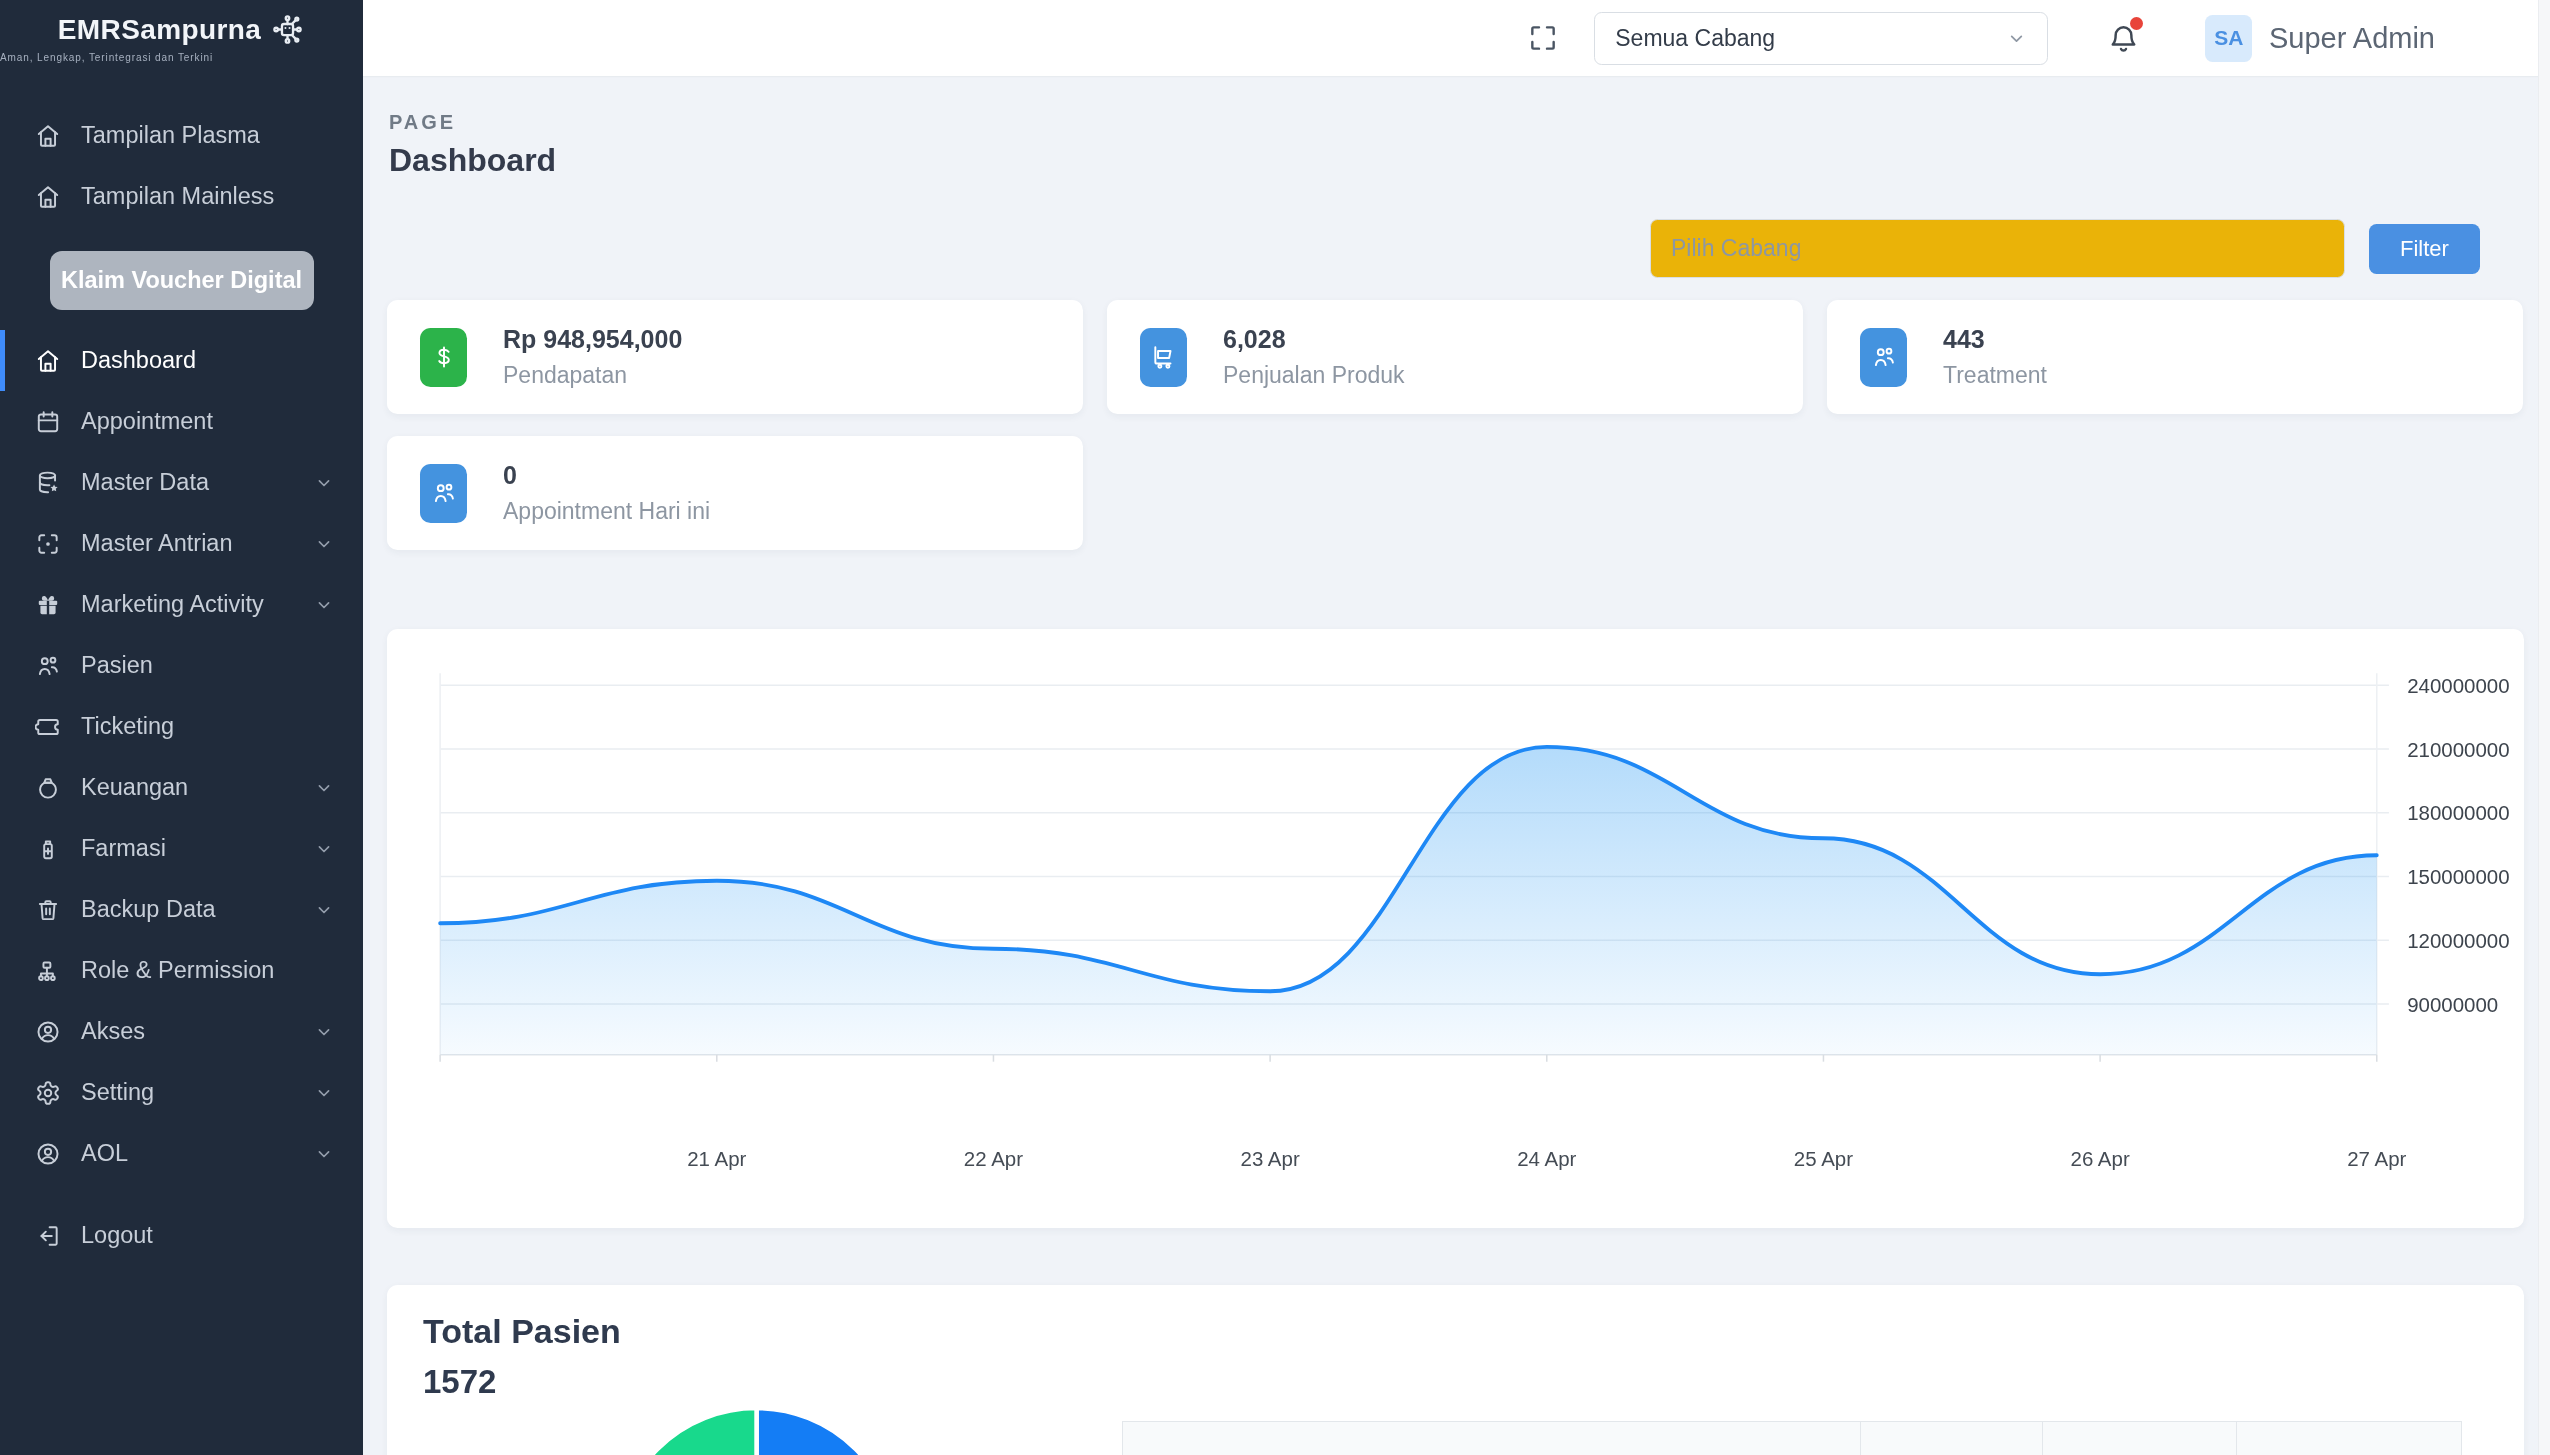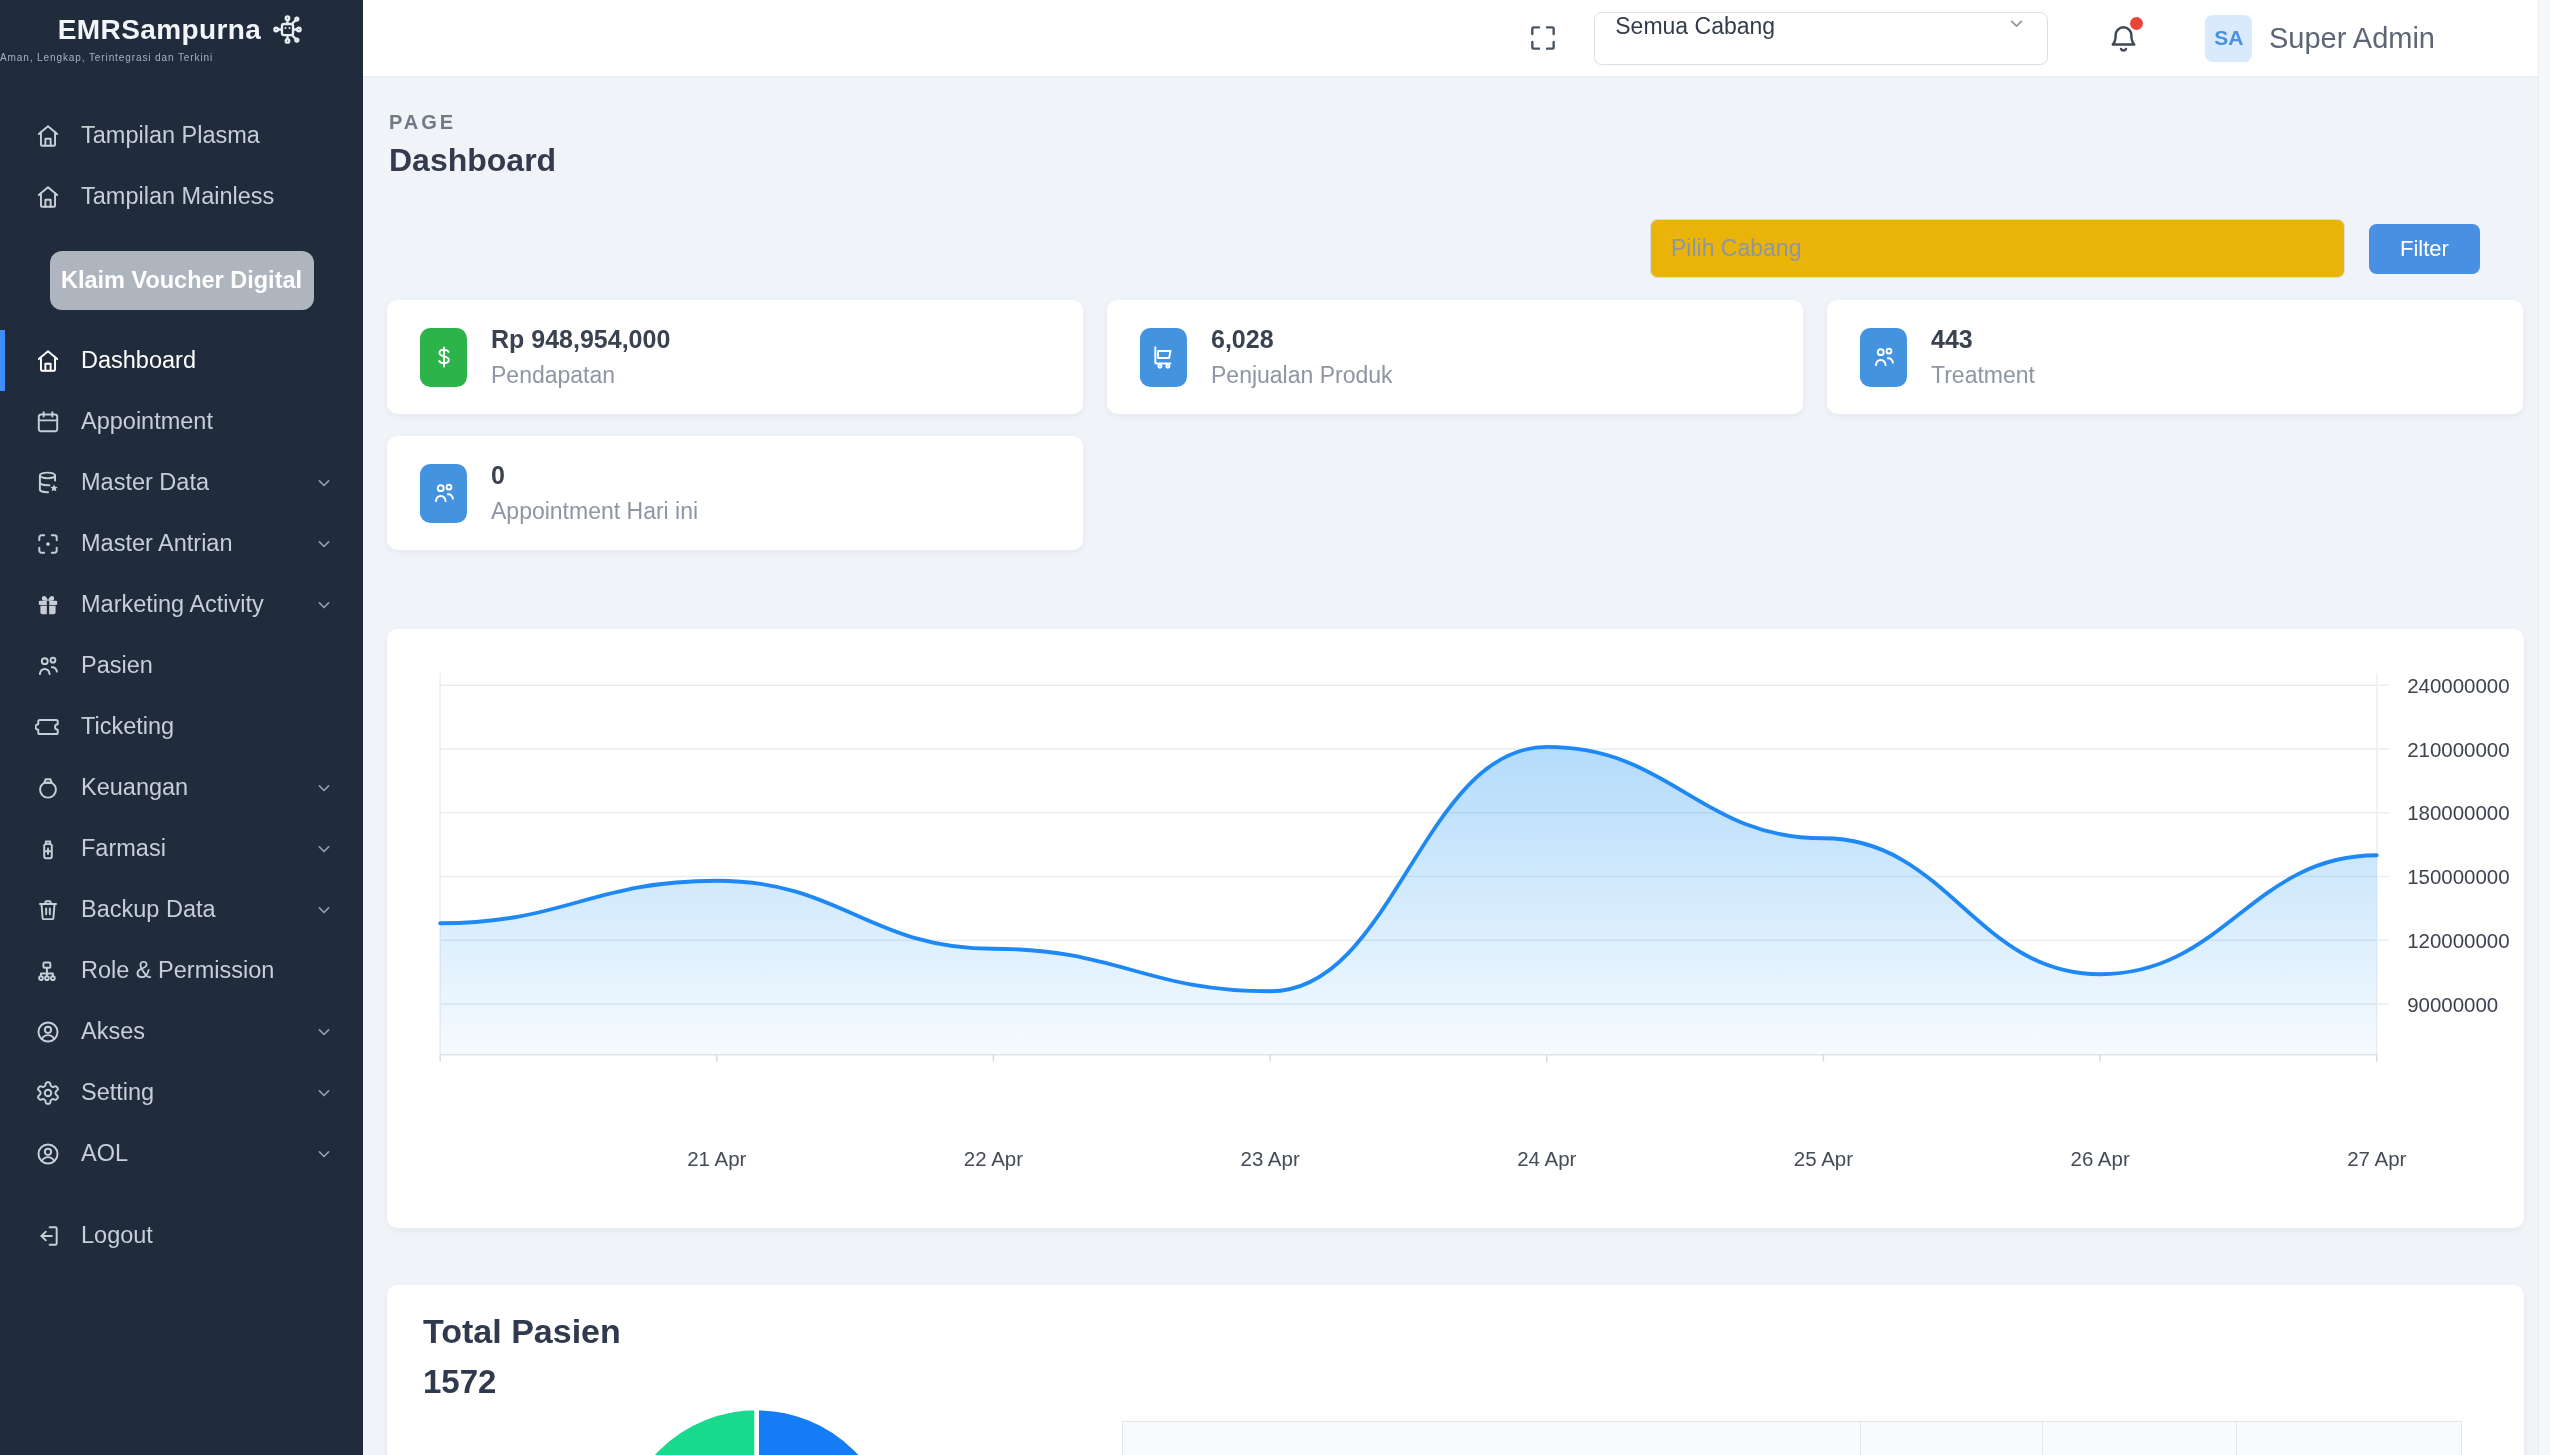--- a/index.html
+++ b/index.html
@@ -18,37 +18,37 @@
   .nav-item{position:relative;display:flex;align-items:center;height:61px;padding:0 29px 0 35px;gap:20px;font-size:23.5px;color:#c7ced8;box-sizing:border-box;}
   .nav-item .ic{width:26px;height:26px;flex:none;}
   .nav-item .chev{margin-left:auto;width:20px;height:20px;color:#939dab;}
   .nav-item.active{color:#ffffff;}
   .nav-item.active::before{content:"";position:absolute;left:0;top:0;bottom:0;width:5.3px;background:#3f8cfa;}
   .nav-item.gap-above{margin-top:21px;}
   .voucher-btn{display:block;width:264px;height:59px;margin:24px auto 20px auto;border:none;border-radius:12px;background:#aeb5bf;color:#ffffff;font-size:23.5px;font-weight:700;font-family:inherit;line-height:59px;text-align:center;padding:0;}
   
   .topbar{position:absolute;left:363px;top:0;width:2187px;height:77px;background:#ffffff;border-bottom:0.8px solid #e8ecf0;box-sizing:border-box;display:flex;align-items:center;justify-content:flex-end;padding-right:115px;z-index:4;}
   .tb-expand{width:32px;height:32px;color:#4a5563;margin-right:35px;}
-  .branch-select{width:454px;height:53px;box-sizing:border-box;border:0.8px solid #d9dee4;border-radius:7.6px;background:#fff;display:flex;align-items:flex-start;padding:0 20px;margin-right:59px;}
+  .branch-select{width:454px;height:53px;box-sizing:border-box;border:0.8px solid #d9dee4;border-radius:7.6px;background:#fff;display:flex;align-items:center;padding:0 20px;margin-right:59px;}
   .branch-select .val{font-size:23px;color:#333c49;}
   .branch-select .chev{margin-left:auto;width:21px;height:21px;color:#8f98a4;}
   .bell-wrap{position:relative;width:33px;height:33px;margin-right:65px;color:#3f4854;}
   .bell-dot{position:absolute;right:-3px;top:-4.6px;width:13px;height:13px;border-radius:50%;background:#e8443a;}
   .avatar{width:47px;height:47px;border-radius:7.6px;background:#d8eafc;color:#4a90e2;font-size:21px;font-weight:700;display:flex;align-items:center;justify-content:center;margin-right:16.7px;}
   .user-name{font-size:29px;color:#5c6674;}
   
   .content{position:absolute;left:363px;top:78px;width:2187px;height:1378px;background:#f0f3f8;}
   .page-head{position:absolute;left:26px;top:33px;}
   .page-eyebrow{font-size:20px;font-weight:600;letter-spacing:3px;color:#707a86;}
   .page-title{margin-top:7.6px;font-size:32px;font-weight:700;color:#343b4c;}
   .filter-input{position:absolute;left:1287px;top:141px;width:695px;height:59px;box-sizing:border-box;border:0.8px solid #d9dee4;border-radius:7.6px;padding:0 20px;font-size:23px;color:#333c49;background:#eab308;font-family:inherit;outline:none;}
   .filter-input::placeholder{color:#8d97a3;}
   .filter-btn{position:absolute;left:2006px;top:146px;width:111px;height:50px;border:none;border-radius:7.6px;background:#4a90e2;color:#fff;font-size:22px;font-family:inherit;}
   .stats-grid{position:absolute;left:24px;top:222px;width:2137px;display:grid;grid-template-columns:repeat(3,696px);gap:22px 24px;}
-  .stat-card{height:114px;background:#fff;border-radius:10.6px;box-shadow:0 2.3px 7.6px rgba(40,50,70,.05);display:flex;align-items:center;gap:24px;padding-left:33px;box-sizing:border-box;}
+  .stat-card{height:114px;background:#fff;border-radius:10.6px;box-shadow:0 2.3px 7.6px rgba(40,50,70,.05);display:flex;align-items:center;gap:36px;padding-left:33px;box-sizing:border-box;}
   .stat-ic{width:47px;height:59px;border-radius:10.6px;color:#fff;display:flex;align-items:center;justify-content:center;flex:none;}
   .stat-ic .ic{width:26px;height:26px;}
   .stat-value{font-size:25px;font-weight:700;color:#3a4250;margin-bottom:7.6px;}
   .stat-label{font-size:23px;color:#8d96a2;}
   .chart-card{position:absolute;left:24px;top:551px;width:2137px;height:599px;background:#fff;border-radius:10.6px;box-shadow:0 2.3px 7.6px rgba(40,50,70,.05);overflow:hidden;}
   .chart-card svg{display:block;}
   .pasien-card{position:absolute;left:24px;top:1207px;width:2137px;height:486px;background:#fff;border-radius:10.6px;box-shadow:0 2.3px 7.6px rgba(40,50,70,.05);overflow:hidden;}
   .pasien-head{position:absolute;left:36px;top:27px;}
   .pasien-title{font-size:34px;font-weight:700;color:#2f3a4e;}
   .pasien-total{margin-top:12px;font-size:33px;font-weight:700;color:#2f3a4e;}

